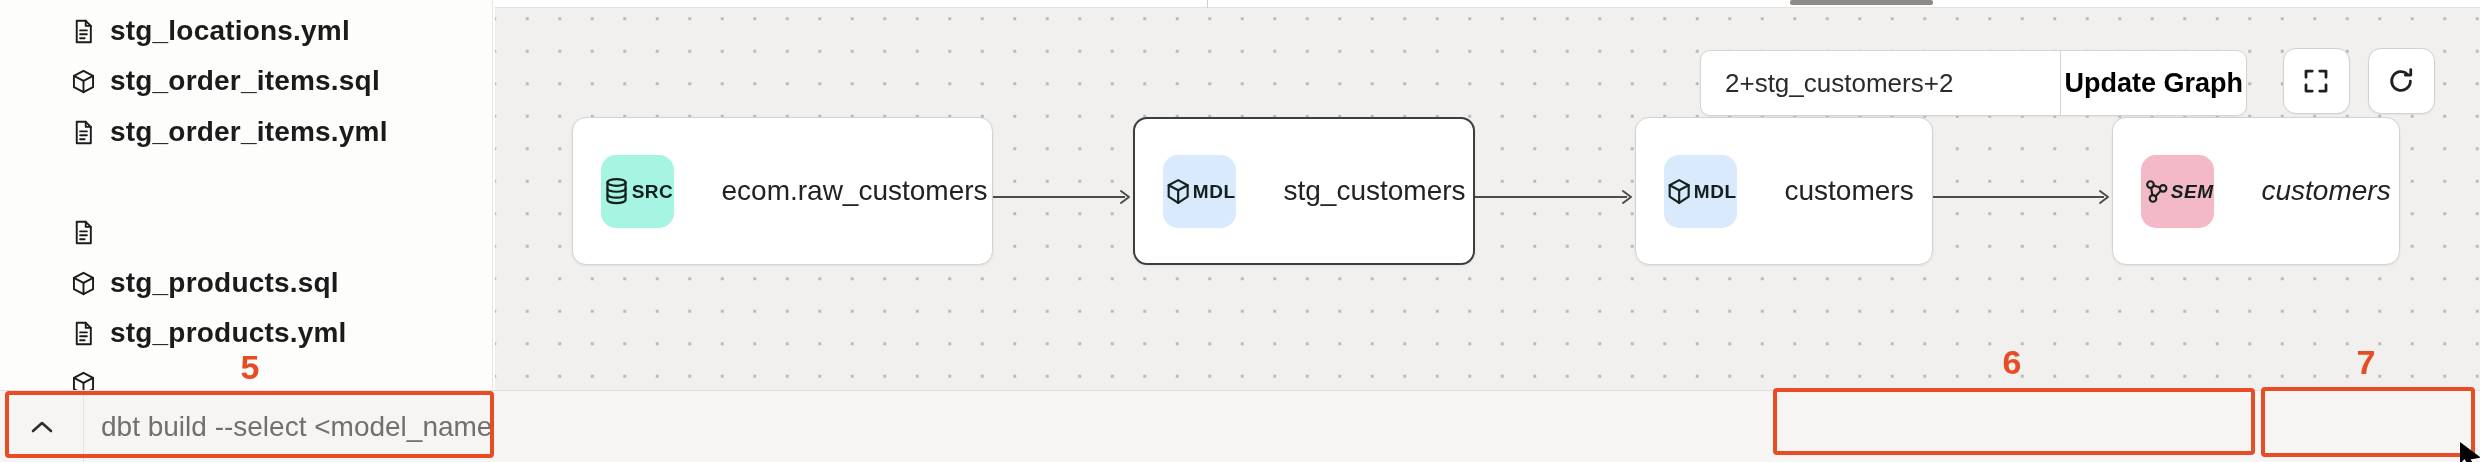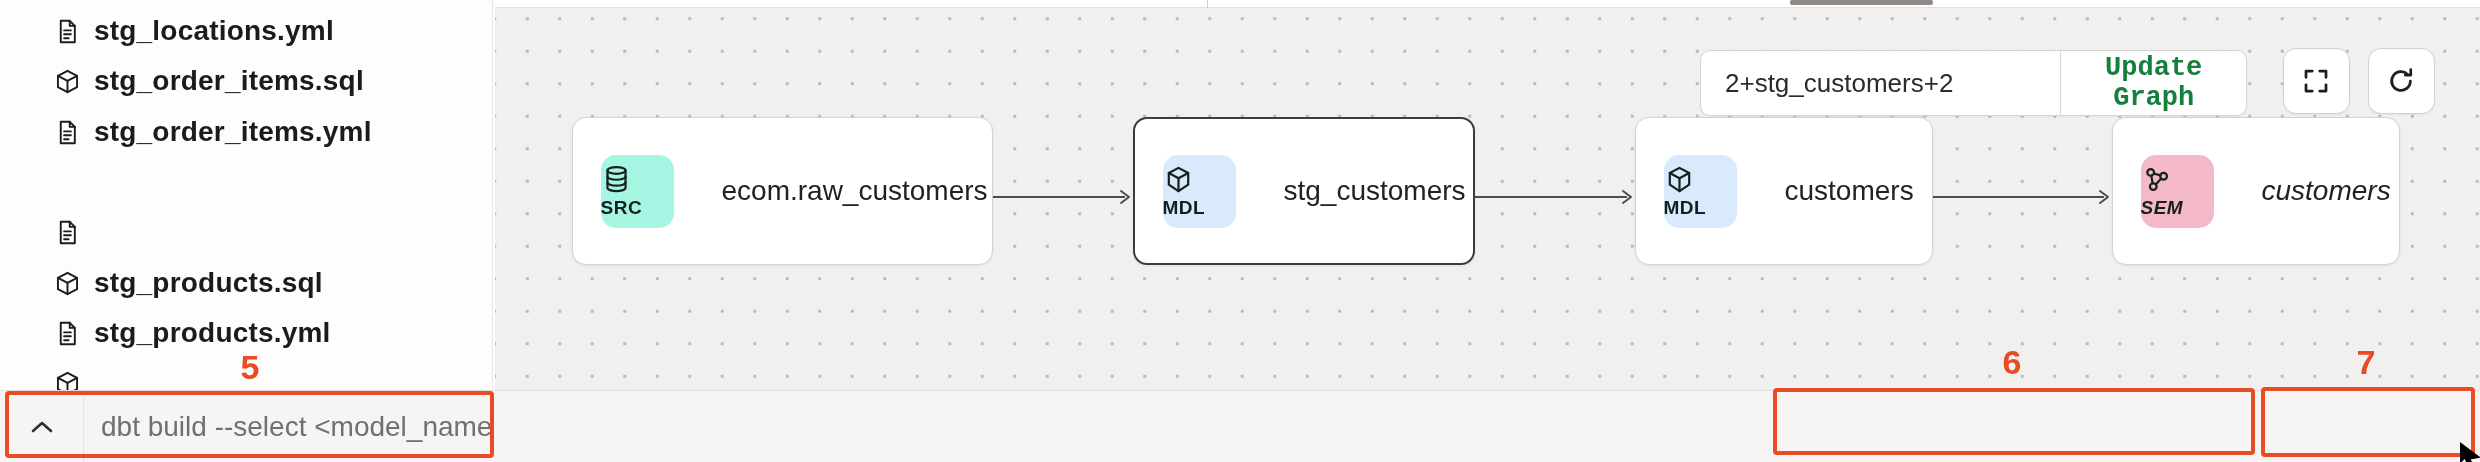--- a/index.html
+++ b/index.html
@@ -3,63 +3,63 @@
 <meta charset="utf-8">
 <style>
   * { margin:0; padding:0; box-sizing:border-box; }
   html,body { width:2480px; height:462px; }
   body { font-family:"Liberation Sans","DejaVu Sans",sans-serif; background:#ffffff; }
   #app { position:relative; width:2480px; height:462px; overflow:hidden; background:#ffffff; }
 
   
   #sidebar { position:absolute; left:0; top:0; width:493px; height:390px;
              background:#fdfdfc; border-right:1.5px solid #e7e5e3; overflow:hidden; }
-  .file-row { position:absolute; left:0; width:100%; height:50px; display:flex; align-items:center; padding-left:54px; }
+  .file-row { position:absolute; left:0; width:100%; height:50px; display:flex; align-items:center; padding-left:70px; }
   .file-icon { width:27px; height:27px; flex:0 0 27px; display:flex; align-items:center; justify-content:center; }
   .file-icon svg { width:27px; height:27px; stroke:#1c1c1c; stroke-width:1.7; fill:none;
                    stroke-linecap:round; stroke-linejoin:round; }
   .file-name { margin-left:13px; font-size:28px; font-weight:600; color:#1b1b1b; letter-spacing:.2px; }
 
   
   #canvas { position:absolute; left:494.5px; top:0; width:1985.5px; height:390px; background:#f1f0ee;
             background-image:radial-gradient(circle, #bcb9b6 1.6px, transparent 1.8px);
             background-size:32.5px 32.5px; background-position:16px 35px; }
   #canvas-topstrip { position:absolute; left:0; top:0; width:100%; height:8px; background:#ffffff;
                      border-bottom:1.5px solid #e3e1df; }
   #topstrip-divider { position:absolute; left:712px; top:0; width:1.5px; height:8px; background:#d2d0ce; }
   #top-scroll-thumb { position:absolute; left:1295px; top:0; width:143px; height:4.5px; background:#8f8a87; border-radius:2px; }
 
   
   .node { position:absolute; top:117px; height:148px; background:#ffffff; border:1.5px solid #d5d3d0;
           border-radius:14px; display:flex; align-items:center; padding-left:28px;
           box-shadow:0 1px 3px rgba(0,0,0,.07); }
   .node.selected { border:2.5px solid #3d3d3d; }
-  .badge { width:73px; height:73px; border-radius:15px; display:flex; flex-direction:column;
-           justify-content:center; flex:0 0 73px; }
+  .badge { width:73px; height:73px; border-radius:15px; display:flex; 
+           align-items:center; justify-content:center; flex:0 0 73px; }
   .badge svg { width:31px; height:31px; stroke:#16201e; stroke-width:1.7; fill:none;
                stroke-linecap:round; stroke-linejoin:round; }
   .badge-label { font-size:19px; font-weight:600; color:#14201d; margin-top:2px; letter-spacing:.5px; }
   .node-name { margin-left:48px; font-size:28px; font-weight:500; color:#222220; white-space:nowrap; }
 
   
   .edge { position:absolute; height:16px; }
   .edge .line { position:absolute; left:0; right:8px; top:7px; height:2px; background:#4c4c4c; }
   .edge svg { position:absolute; right:0; top:0; width:16px; height:16px; stroke:#4c4c4c;
               stroke-width:2; fill:none; stroke-linecap:round; stroke-linejoin:round; }
 
   
   #selector-group { position:absolute; left:1205.5px; top:50px; width:547px; height:66px; background:#ffffff;
                     border:1.5px solid #d6d4d1; border-radius:10px; display:flex; align-items:stretch;
                     box-shadow:0 1px 2px rgba(0,0,0,.05); }
   #selector-input { flex:1; border:none; outline:none; background:transparent; font-family:inherit;
                     font-size:26px; color:#2b2b2b; padding:0 0 0 24px; }
   #selector-divider { width:1.5px; background:#d9d7d4; }
   #update-graph-btn { width:199px; display:flex; align-items:center; justify-content:center;
-                      font-size:27px; font-weight:700; color:#15803d; cursor:pointer; background:transparent;
-                      border:none; font-family:Liberation Mono, monospace; }
+                      font-size:27px; font-weight:700; color:#000000; cursor:pointer; background:transparent;
+                      border:none; font-family:Liberation Sans, sans-serif; }
   .icon-btn { position:absolute; top:48px; width:67px; height:66px; background:#ffffff;
               border:1.5px solid #d3d1ce; border-radius:13px; display:flex; align-items:center;
               justify-content:center; box-shadow:0 1px 2px rgba(0,0,0,.05); }
   .icon-btn svg { width:30px; height:30px; stroke:#1f1f1f; stroke-width:2.2; fill:none;
                   stroke-linecap:round; stroke-linejoin:round; }
 
   
   #bottom-bar { position:absolute; left:0; top:390px; width:2480px; height:72px; background:#f6f5f3;
                 border-top:1.5px solid #e1dfdd; }
   #collapse-btn { position:absolute; left:0; top:0; width:84px; height:72px; display:flex;

